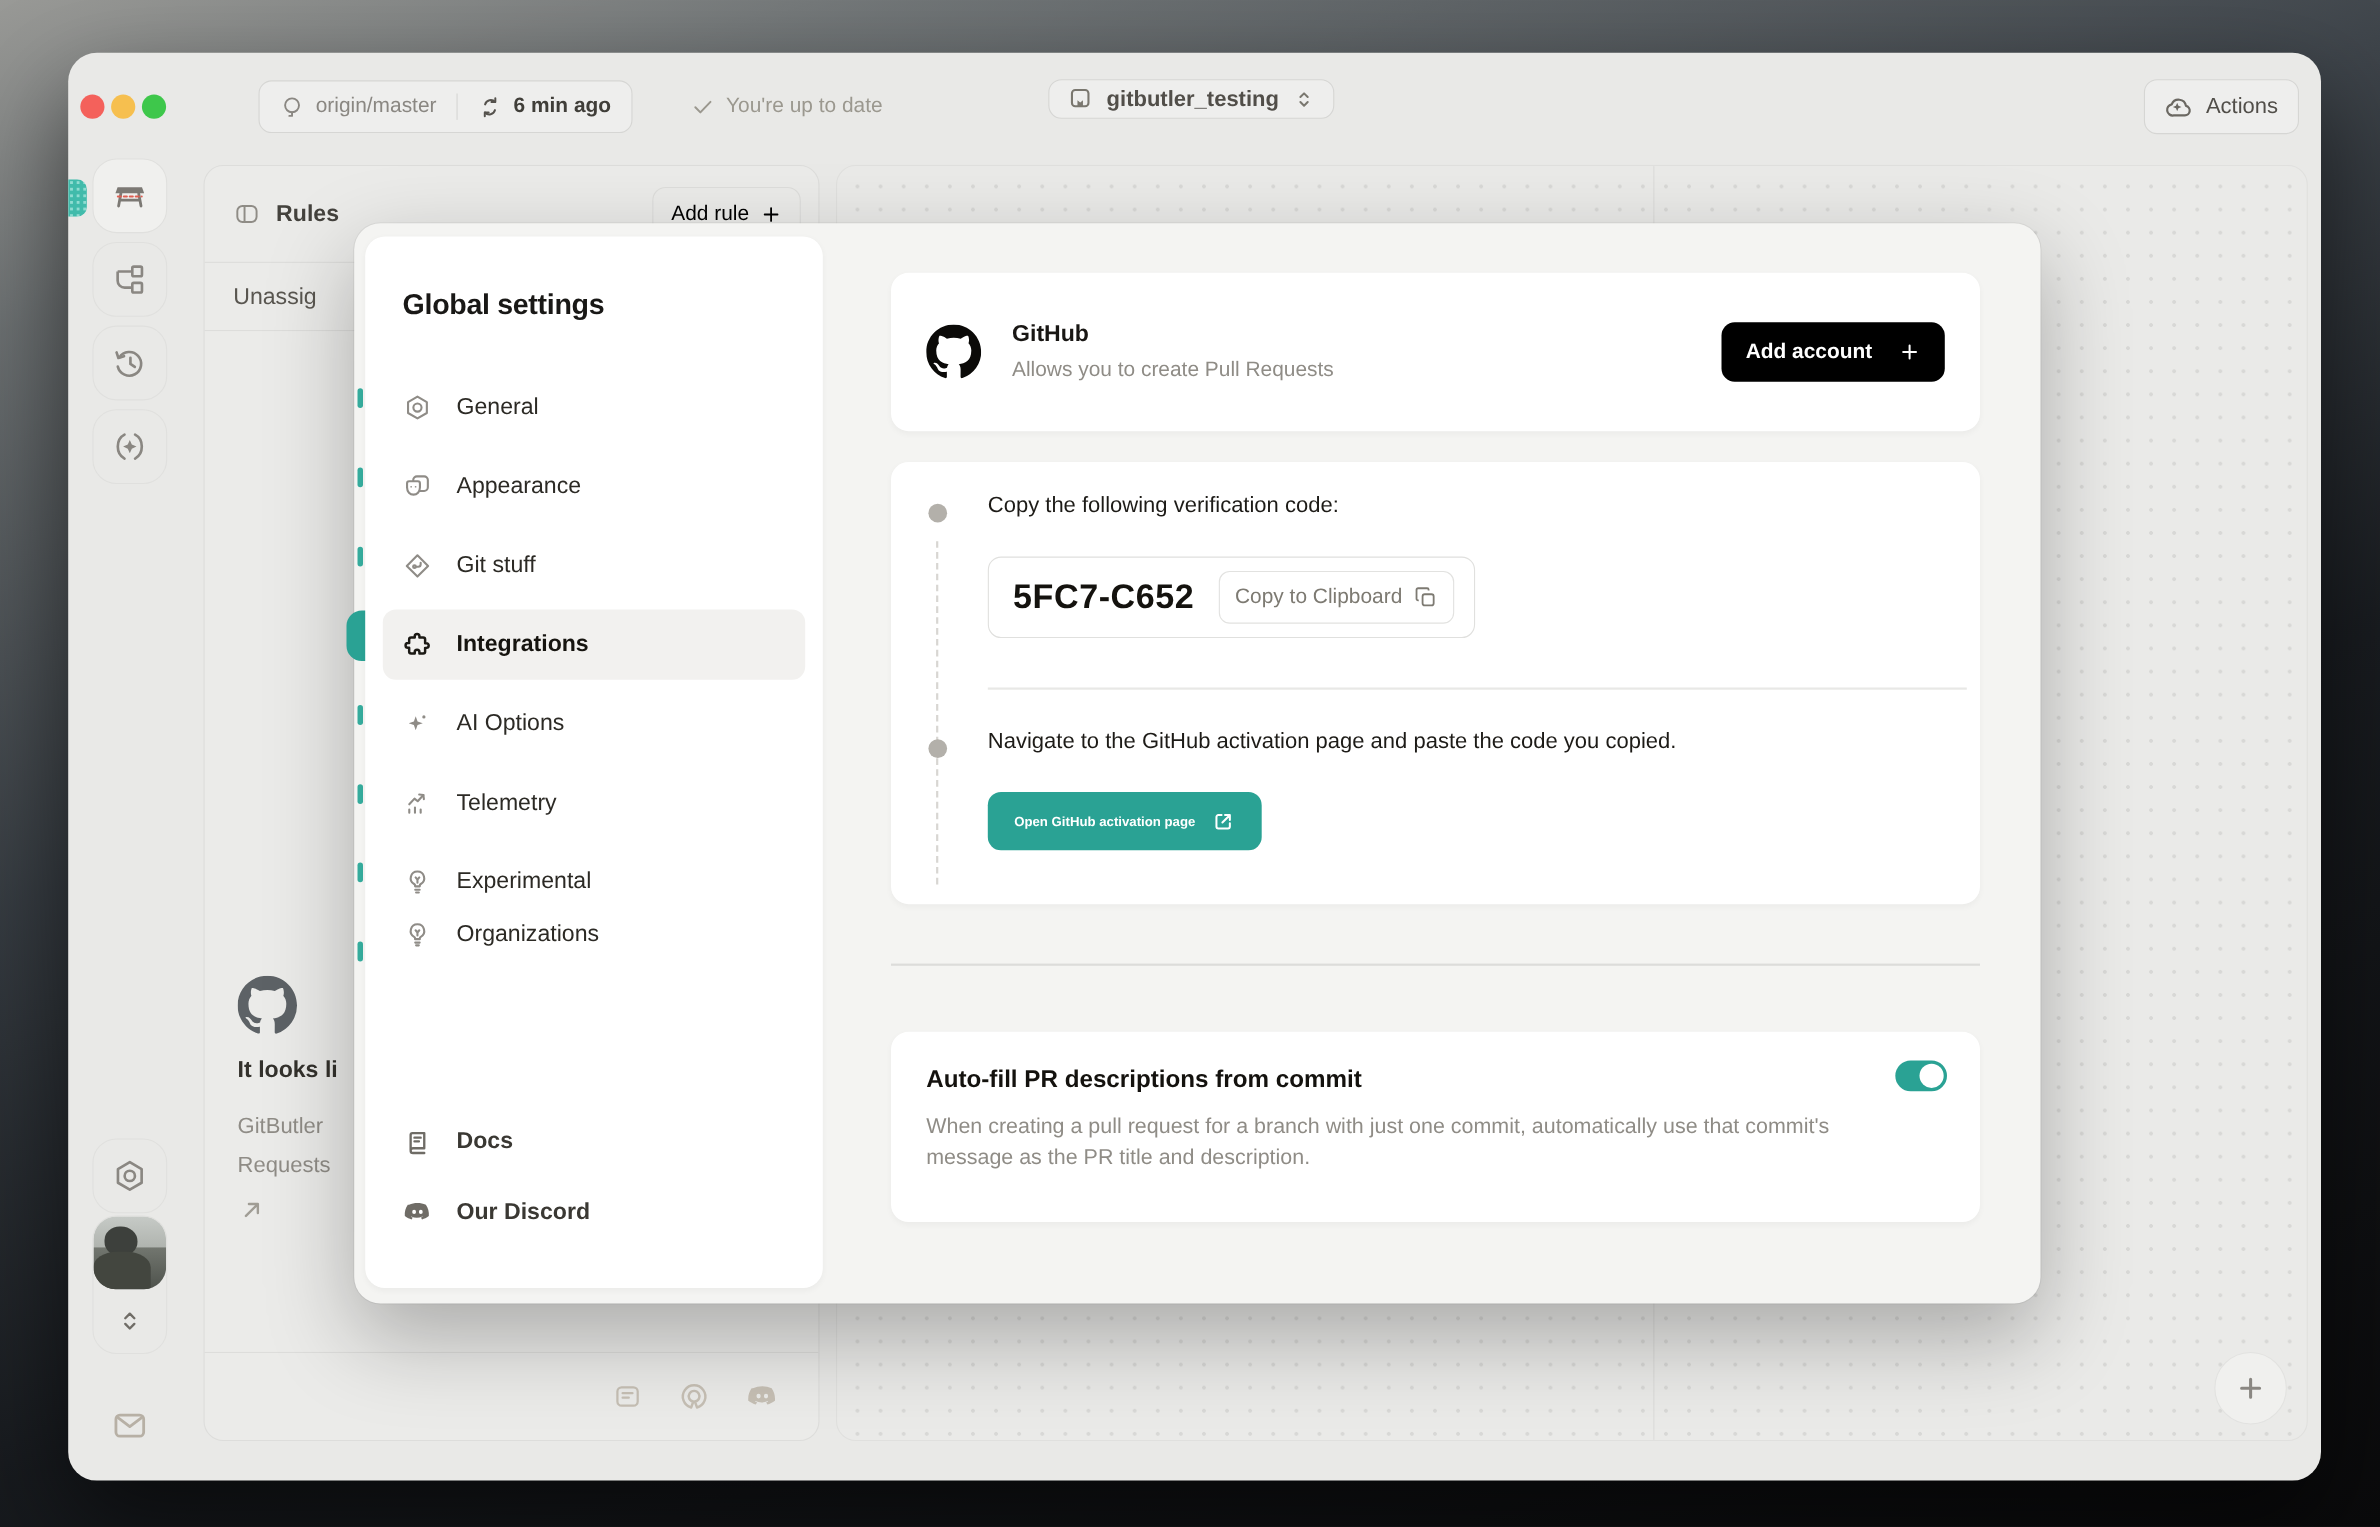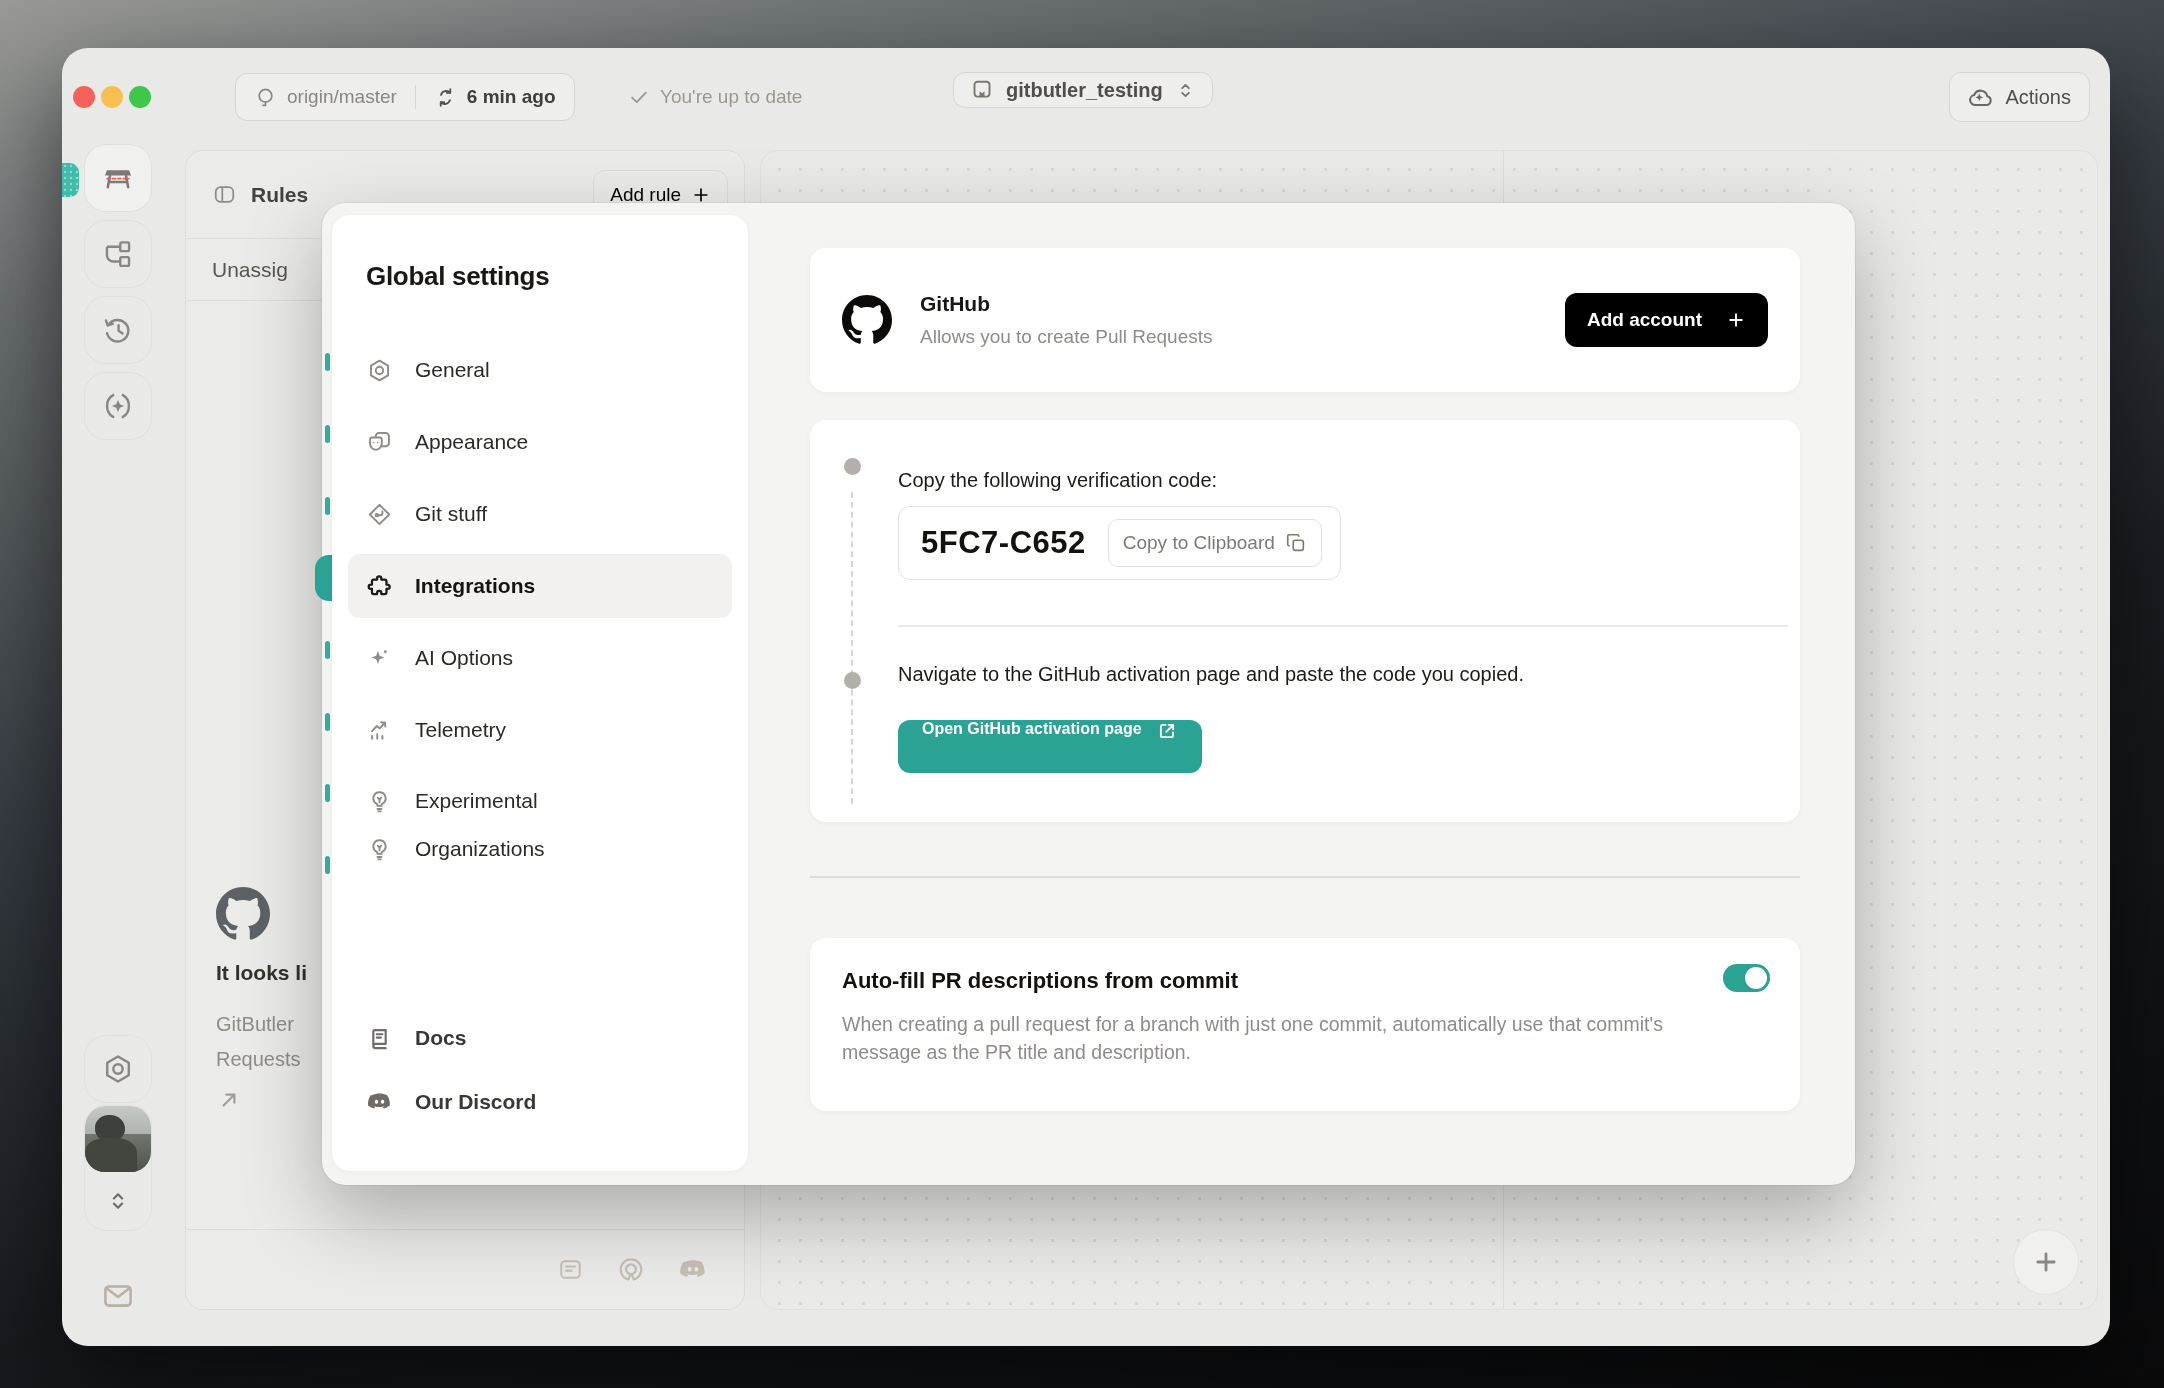--- a/index.html
+++ b/index.html
@@ -97,21 +97,21 @@
   #auth-card .dashline { position:absolute; left:41px; top:72px; height:312px; border-left:2px dashed #d8d6d2; }
   .stepdot { position:absolute; left:34px; width:17px; height:17px; border-radius:50%; background:#b3b0aa; }
   #auth-card .step-text { position:absolute; left:88px; font-size:20px; color:#1d1b17; }
   #code-box { position:absolute; left:88px; top:86px; height:74px; display:flex; align-items:center; padding:0 18px 0 22px;
     border:1.5px solid #e0e0de; border-radius:12px;text-align:center; }
   #code-box .code { font-size:31px; font-weight:800; letter-spacing:.5px; color:#14120e; }
   #copy-btn { margin-left:22px; height:48px; padding:0 14px; border:1.5px solid #e2e2e0; border-radius:10px;
     display:flex; align-items:center; gap:10px; color:#7d7a72; font-size:19px; }
   #auth-divider { position:absolute; left:88px; top:205px; width:890px; height:2px; background:#e8e8e6; }
   #open-gh-btn { position:absolute; left:88px; top:300px; height:53px; padding:0 24px; border-radius:12px; background:#2aa294;
-    display:flex; align-items:flex-start; gap:14px; color:#fff; font-size:16px; font-weight:700; }
+    display:flex; align-items:center; gap:14px; color:#fff; font-size:12px; font-weight:700; }
 
   #section-divider { position:absolute; left:488px; top:673px; width:990px; height:2px; background:#dcdcda; }
 
   #autofill-card { top:735px; height:173px; padding:30px 32px; }
   #autofill-card .t { font-size:22px; font-weight:700; color:#14120e; }
   #autofill-card .d { margin-top:16px; font-size:19.5px; line-height:1.45; color:#8f8c86; width:850px; }
   #autofill-toggle { position:absolute; right:30px; top:26px; width:47px; height:28px; border-radius:15px; background:#2aa294; }
   #autofill-toggle .knob { position:absolute; right:3px; top:3px; width:22px; height:22px; border-radius:50%; background:#fff; }
 </style>
 </head>
@@ -442,21 +442,21 @@
             <svg width="20" height="20" viewBox="0 0 24 24" fill="none" stroke="currentColor" stroke-width="2.2" stroke-linecap="round">
                 <path d="M12 5v14M5 12h14"></path>
               </svg>
           </span>
         </div>
       </div>
 
       <div id="auth-card" class="card">
         <div class="dashline"></div>
         <div class="stepdot" style="top:38px;"></div>
-        <div class="step-text" style="top:28px;margin-top:21px;">Copy the following verification code:</div>
+        <div class="step-text" style="top:28px;">Copy the following verification code:</div>
 
         <div id="code-box">
           <span class="code">5FC7-C652</span>
           <div id="copy-btn">
             <span>Copy to Clipboard</span>
             <span>
               <svg width="22" height="22" viewBox="0 0 24 24" fill="none" stroke="currentColor" stroke-width="1.8" stroke-linejoin="round">
                   <rect x="9" y="9" width="11" height="11" rx="2.2"></rect>
                   <path d="M5.2 15h-.7A1.5 1.5 0 0 1 3 13.5v-9A1.5 1.5 0 0 1 4.5 3h9A1.5 1.5 0 0 1 15 4.5v.7"></path>
                 </svg>

